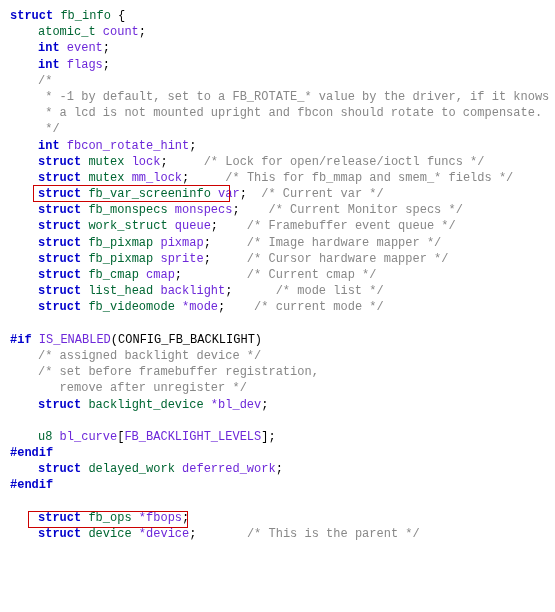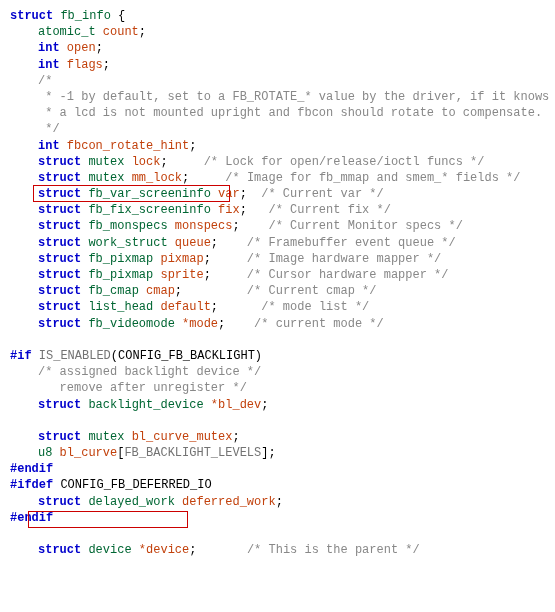--- a/index.html
+++ b/index.html
@@ -9,66 +9,65 @@
     font-size: 12px;
     line-height: 1.35;
     background: #fff;
     color: #000;
     width: 555px;
     box-sizing: border-box;
     position: relative;
   }
   .kw { color: #0000cc; font-weight: bold; }
   .type { color: #006633; }
-  .ident { color: #c2410c; }
+  .ident { color: #6d28d9; }
   .comment { color: #888888; }
-  .macro { color: #737373; }
+  .macro { color: #6d28d9; }
   .line { white-space: pre; }
   .indent1 { padding-left: 28px; display:inline-block; }
   .hlbox {
     position: absolute;
     border: 1.5px solid #c00;
     pointer-events: none;
   }
 </style>
 </head>
 <body>
 
 <div>
 <div class="line"><span class="kw">struct</span> <span class="type">fb_info</span><span> {</span></div>
 <div class="line"><span class="indent1"><span class="type">atomic_t</span> <span class="ident">count</span><span>;</span></span></div>
-<div class="line"><span class="indent1"><span class="kw">int</span> <span class="ident">open</span><span>;</span></span></div>
+<div class="line"><span class="indent1"><span class="kw">int</span> <span class="ident">event</span><span>;</span></span></div>
 <div class="line"><span class="indent1"><span class="kw">int</span> <span class="ident">flags</span><span>;</span></span></div>
 <div class="line"><span class="indent1"><span class="comment">/*</span></span></div>
 <div class="line"><span class="indent1"><span class="comment"> * -1 by default, set to a FB_ROTATE_* value by the driver, if it knows</span></span></div>
 <div class="line"><span class="indent1"><span class="comment"> * a lcd is not mounted upright and fbcon should rotate to compensate.</span></span></div>
 <div class="line"><span class="indent1"><span class="comment"> */</span></span></div>
 <div class="line"><span class="indent1"><span class="kw">int</span> <span class="ident">fbcon_rotate_hint</span><span>;</span></span></div>
 <div class="line"><span class="indent1"><span class="kw">struct</span> <span class="type">mutex</span> <span class="ident">lock</span><span>;</span><span class="comment">     /* Lock for open/release/ioctl funcs */</span></span></div>
-<div class="line"><span class="indent1"><span class="kw">struct</span> <span class="type">mutex</span> <span class="ident">mm_lock</span><span>;</span><span class="comment">     /* Image for fb_mmap and smem_* fields */</span></span></div>
+<div class="line"><span class="indent1"><span class="kw">struct</span> <span class="type">mutex</span> <span class="ident">mm_lock</span><span>;</span><span class="comment">     /* This for fb_mmap and smem_* fields */</span></span></div>
 <div class="line"><span class="indent1"><span class="kw">struct</span> <span class="type">fb_var_screeninfo</span> <span class="ident">var</span><span>;</span><span class="comment">  /* Current var */</span></span></div>
-<div class="line"><span class="indent1"><span class="kw">struct</span> <span class="type">fb_fix_screeninfo</span> <span class="ident">fix</span><span>;</span><span class="comment">   /* Current fix */</span></span></div>
 <div class="line"><span class="indent1"><span class="kw">struct</span> <span class="type">fb_monspecs</span> <span class="ident">monspecs</span><span>;</span><span class="comment">    /* Current Monitor specs */</span></span></div>
 <div class="line"><span class="indent1"><span class="kw">struct</span> <span class="type">work_struct</span> <span class="ident">queue</span><span>;</span><span class="comment">    /* Framebuffer event queue */</span></span></div>
 <div class="line"><span class="indent1"><span class="kw">struct</span> <span class="type">fb_pixmap</span> <span class="ident">pixmap</span><span>;</span><span class="comment">     /* Image hardware mapper */</span></span></div>
 <div class="line"><span class="indent1"><span class="kw">struct</span> <span class="type">fb_pixmap</span> <span class="ident">sprite</span><span>;</span><span class="comment">     /* Cursor hardware mapper */</span></span></div>
 <div class="line"><span class="indent1"><span class="kw">struct</span> <span class="type">fb_cmap</span> <span class="ident">cmap</span><span>;</span><span class="comment">         /* Current cmap */</span></span></div>
-<div class="line"><span class="indent1"><span class="kw">struct</span> <span class="type">list_head</span> <span class="ident">default</span><span>;</span><span class="comment">      /* mode list */</span></span></div>
+<div class="line"><span class="indent1"><span class="kw">struct</span> <span class="type">list_head</span> <span class="ident">backlight</span><span>;</span><span class="comment">      /* mode list */</span></span></div>
 <div class="line"><span class="indent1"><span class="kw">struct</span> <span class="type">fb_videomode</span> <span class="ident">*mode</span><span>;</span><span class="comment">    /* current mode */</span></span></div>
 <div class="line">&nbsp;</div>
 <div class="line"><span class="kw">#if </span><span class="macro">IS_ENABLED</span><span>(CONFIG_FB_BACKLIGHT)</span></div>
 <div class="line"><span class="indent1"><span class="comment">/* assigned backlight device */</span></span></div>
+<div class="line"><span class="indent1"><span class="comment">/* set before framebuffer registration,</span></span></div>
 <div class="line"><span class="indent1"><span class="comment">   remove after unregister */</span></span></div>
 <div class="line"><span class="indent1"><span class="kw">struct</span> <span class="type">backlight_device</span> <span class="ident">*bl_dev</span><span>;</span></span></div>
 <div class="line">&nbsp;</div>
-<div class="line"><span class="indent1"><span class="kw">struct</span> <span class="type">mutex</span> <span class="ident">bl_curve_mutex</span><span>;</span></span></div>
 <div class="line"><span class="indent1"><span class="type">u8</span> <span class="ident">bl_curve</span><span>[</span><span class="macro">FB_BACKLIGHT_LEVELS</span><span>];</span></span></div>
 <div class="line"><span class="kw">#endif</span></div>
-<div class="line"><span class="kw">#ifdef</span><span> CONFIG_FB_DEFERRED_IO</span></div>
 <div class="line"><span class="indent1"><span class="kw">struct</span> <span class="type">delayed_work</span> <span class="ident">deferred_work</span><span>;</span></span></div>
 <div class="line"><span class="kw">#endif</span></div>
 <div class="line">&nbsp;</div>
+<div class="line"><span class="indent1"><span class="kw">struct</span> <span class="type">fb_ops</span> <span class="ident">*fbops</span><span>;</span></span></div>
 <div class="line"><span class="indent1"><span class="kw">struct</span> <span class="type">device</span> <span class="ident">*device</span><span>;</span><span class="comment">       /* This is the parent */</span></span></div>
 
 </div>
 
 <div class="hlbox" style="left:33px; top:185px; width:195px; height:15px;"></div>
 <div class="hlbox" style="left:28px; top:511px; width:158px; height:15px;"></div>
 
 </body></html>

